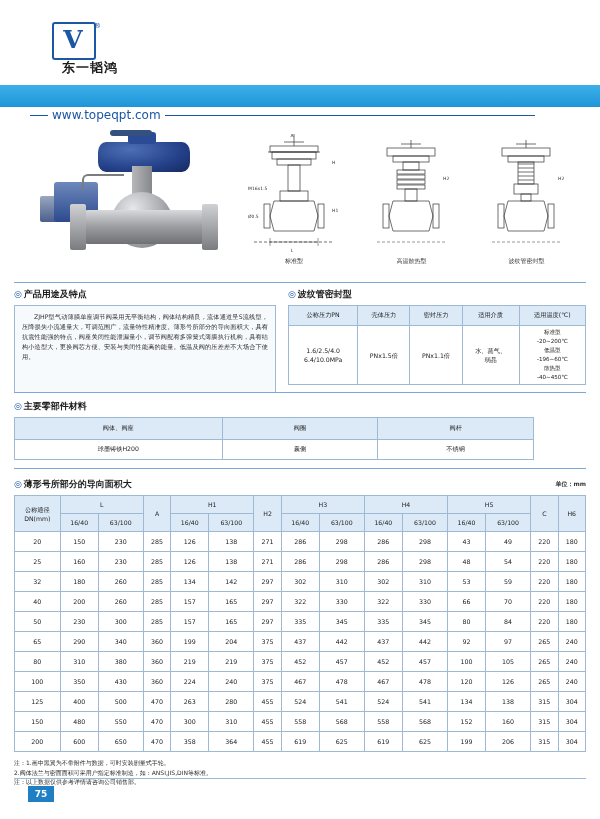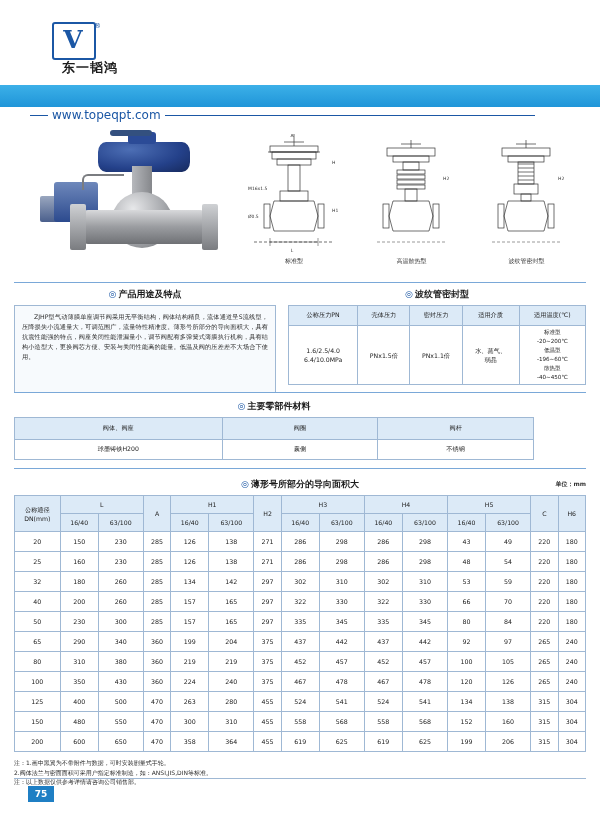--- a/index.html
+++ b/index.html
@@ -222,21 +222,21 @@
     color: #1b57a5;
     font-size: 9px;
     margin-right: 2px;
   }
   
   .block-uses {
     position: absolute;
     left: 14px; top: 288px;
     width: 262px;
   }
-  .uses-title { margin-bottom: 4px; text-align: center; }
+  .uses-title { margin-bottom: 4px; }
   .uses-box {
     border: 1px solid #9fb8d4;
     background: #f7fafd;
     padding: 6px 7px;
     height: 88px;
     box-sizing: border-box;
   }
   .uses-p {
     font-size: 6.2px;
     line-height: 10px;

